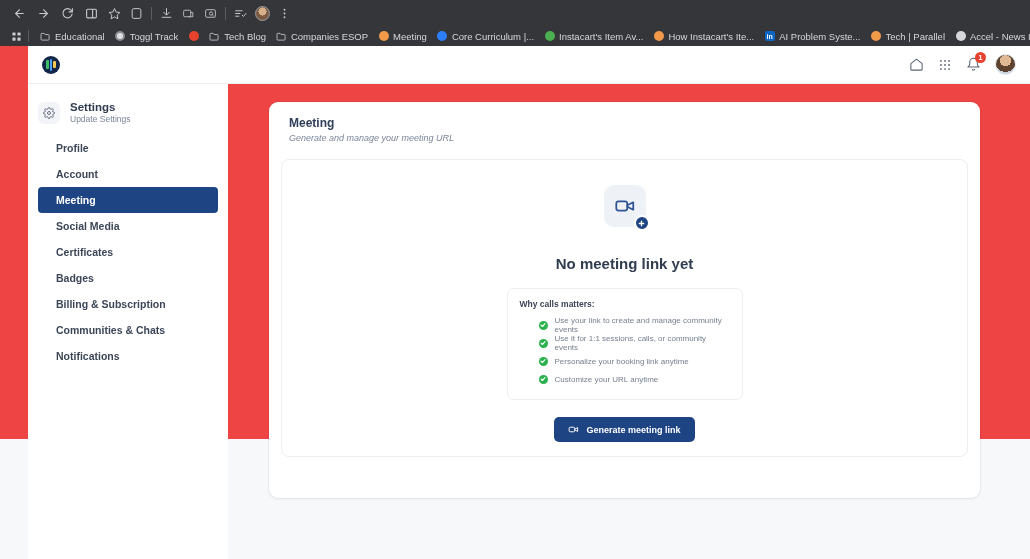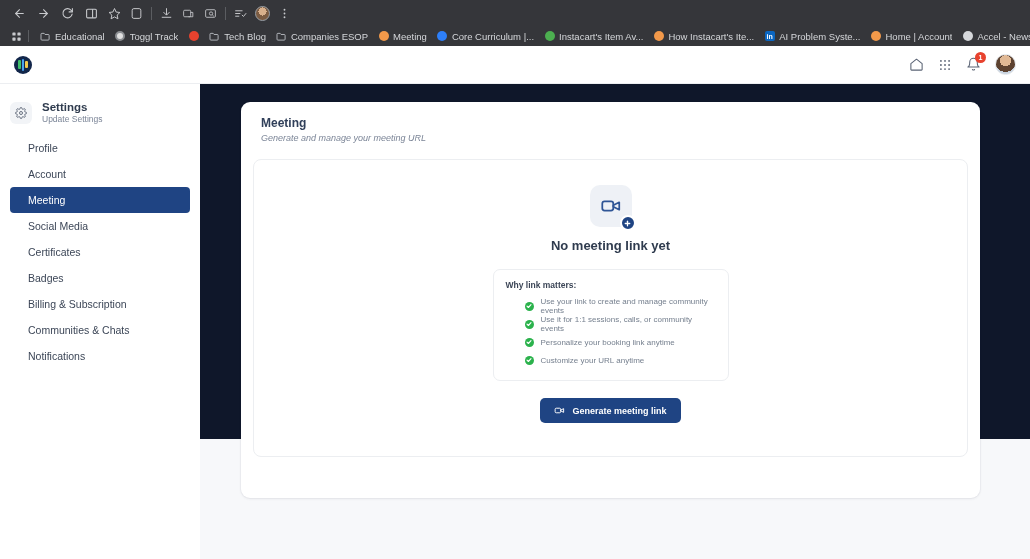--- a/index.html
+++ b/index.html
@@ -89,21 +89,21 @@
     max-width: 120px;
   }
   .bm-label { overflow: hidden; text-overflow: ellipsis; white-space: nowrap; }
   .bm-fav { width: 11px; height: 11px; flex: none; display: flex; align-items: center; justify-content: center; }
   .fav-folder { color: #bdc1c6; }
   .fav-dot { width: 10px; height: 10px; border-radius: 50%; display: block; }
   .fav-sq { width: 10px; height: 10px; border-radius: 2px; display: flex; align-items: center; justify-content: center; font-size: 7px; color: #fff; font-weight: bold; }
   .bm-spacer { flex: 1 1 auto; min-width: 4px; }
 
   
-  .app { width: 1030px; height: 393px; background: #0f172a; position: relative; }
+  .app { width: 1030px; height: 393px; background: #ef4444; position: relative; padding-left: 28px; }
 
   .app-header {
     height: 38px;
     background: #ffffff;
     border-bottom: 1px solid #eceef1;
     display: flex;
     align-items: center;
     padding: 0 14px;
     justify-content: space-between;
   }
@@ -161,20 +161,21 @@
   .settings-sub { font-size: 8.5px; color: #7b8597; line-height: 1.3; }
   .nav-list { margin-top: 6px; }
   .nav-item {
     height: 26px;
     display: flex; align-items: center;
     padding-left: 18px;
     margin: 0 10px 0 10px;
     font-size: 10.5px;
     color: #3c4657;
     border-radius: 4px;
+    font-weight: bold;
   }
   .nav-item + .nav-item { margin-top: 0px; }
   .nav-item.active {
     background: #1f4483;
     color: #ffffff;
   }
 
   
   .main {
     flex: 1 1 auto;
@@ -213,21 +214,21 @@
     right: -4px; bottom: -4px;
     width: 16px; height: 16px;
     border-radius: 50%;
     background: #1f4483;
     color: #fff;
     display: flex; align-items: center; justify-content: center;
     font-size: 12px;
     line-height: 1;
     border: 2px solid #fff;
   }
-  .empty-title { margin-top: 11px; font-size: 13px; font-weight: bold; color: #2f3b4e; text-align: center; }
+  .empty-title { margin-top: 28px; font-size: 15px; font-weight: bold; color: #2f3b4e; text-align: center; }
   .empty-desc {
     margin-top: 8px;
     font-size: 9px;
     color: #828c9e;
     text-align: center;
     line-height: 1.6;
     width: 210px;
   }
 
   .why-card {
@@ -423,21 +424,21 @@
         <div class="bm">
           <span class="bm-fav">
             <span class="fav-sq" style="background:#0a66c2">in</span>
           </span>
           <span class="bm-label">AI Problem Syste...</span>
         </div>
         <div class="bm">
           <span class="bm-fav">
             <span class="fav-dot" style="background:#f2994a"></span>
           </span>
-          <span class="bm-label">Home | Account</span>
+          <span class="bm-label">Tech | Parallel</span>
         </div>
         <div class="bm">
           <span class="bm-fav">
             <span class="fav-dot" style="background:#d5d7da"></span>
           </span>
           <span class="bm-label">Accel - News India</span>
         </div>
       </div>
     <div class="bm-spacer"></div>
 
@@ -544,21 +545,21 @@
             <div class="plus-badge">
               <svg width="9" height="9" viewBox="0 0 24 24" fill="none" stroke="currentColor" stroke-width="3.4" stroke-linecap="round">
                   <line x1="12" y1="6" x2="12" y2="18"></line>
                   <line x1="6" y1="12" x2="18" y2="12"></line>
                 </svg>
             </div>
           </div>
           <div class="empty-title">No meeting link yet</div>
 
           <div class="why-card">
-            <div class="why-title">Why link matters:</div>
+            <div class="why-title">Why calls matters:</div>
             <div class="why-list" id="why-list">
                 <div class="why-item">
                   <span class="check">
                     <svg width="6" height="6" viewBox="0 0 24 24" fill="none" stroke="#fff" stroke-width="4.5" stroke-linecap="round" stroke-linejoin="round">
                       <polyline points="4 12.5 9.5 18 20 6.5"></polyline>
                     </svg>
                   </span>
                   <span class="why-text">Use your link to create and manage community events</span>
                 </div>
                 <div class="why-item">

